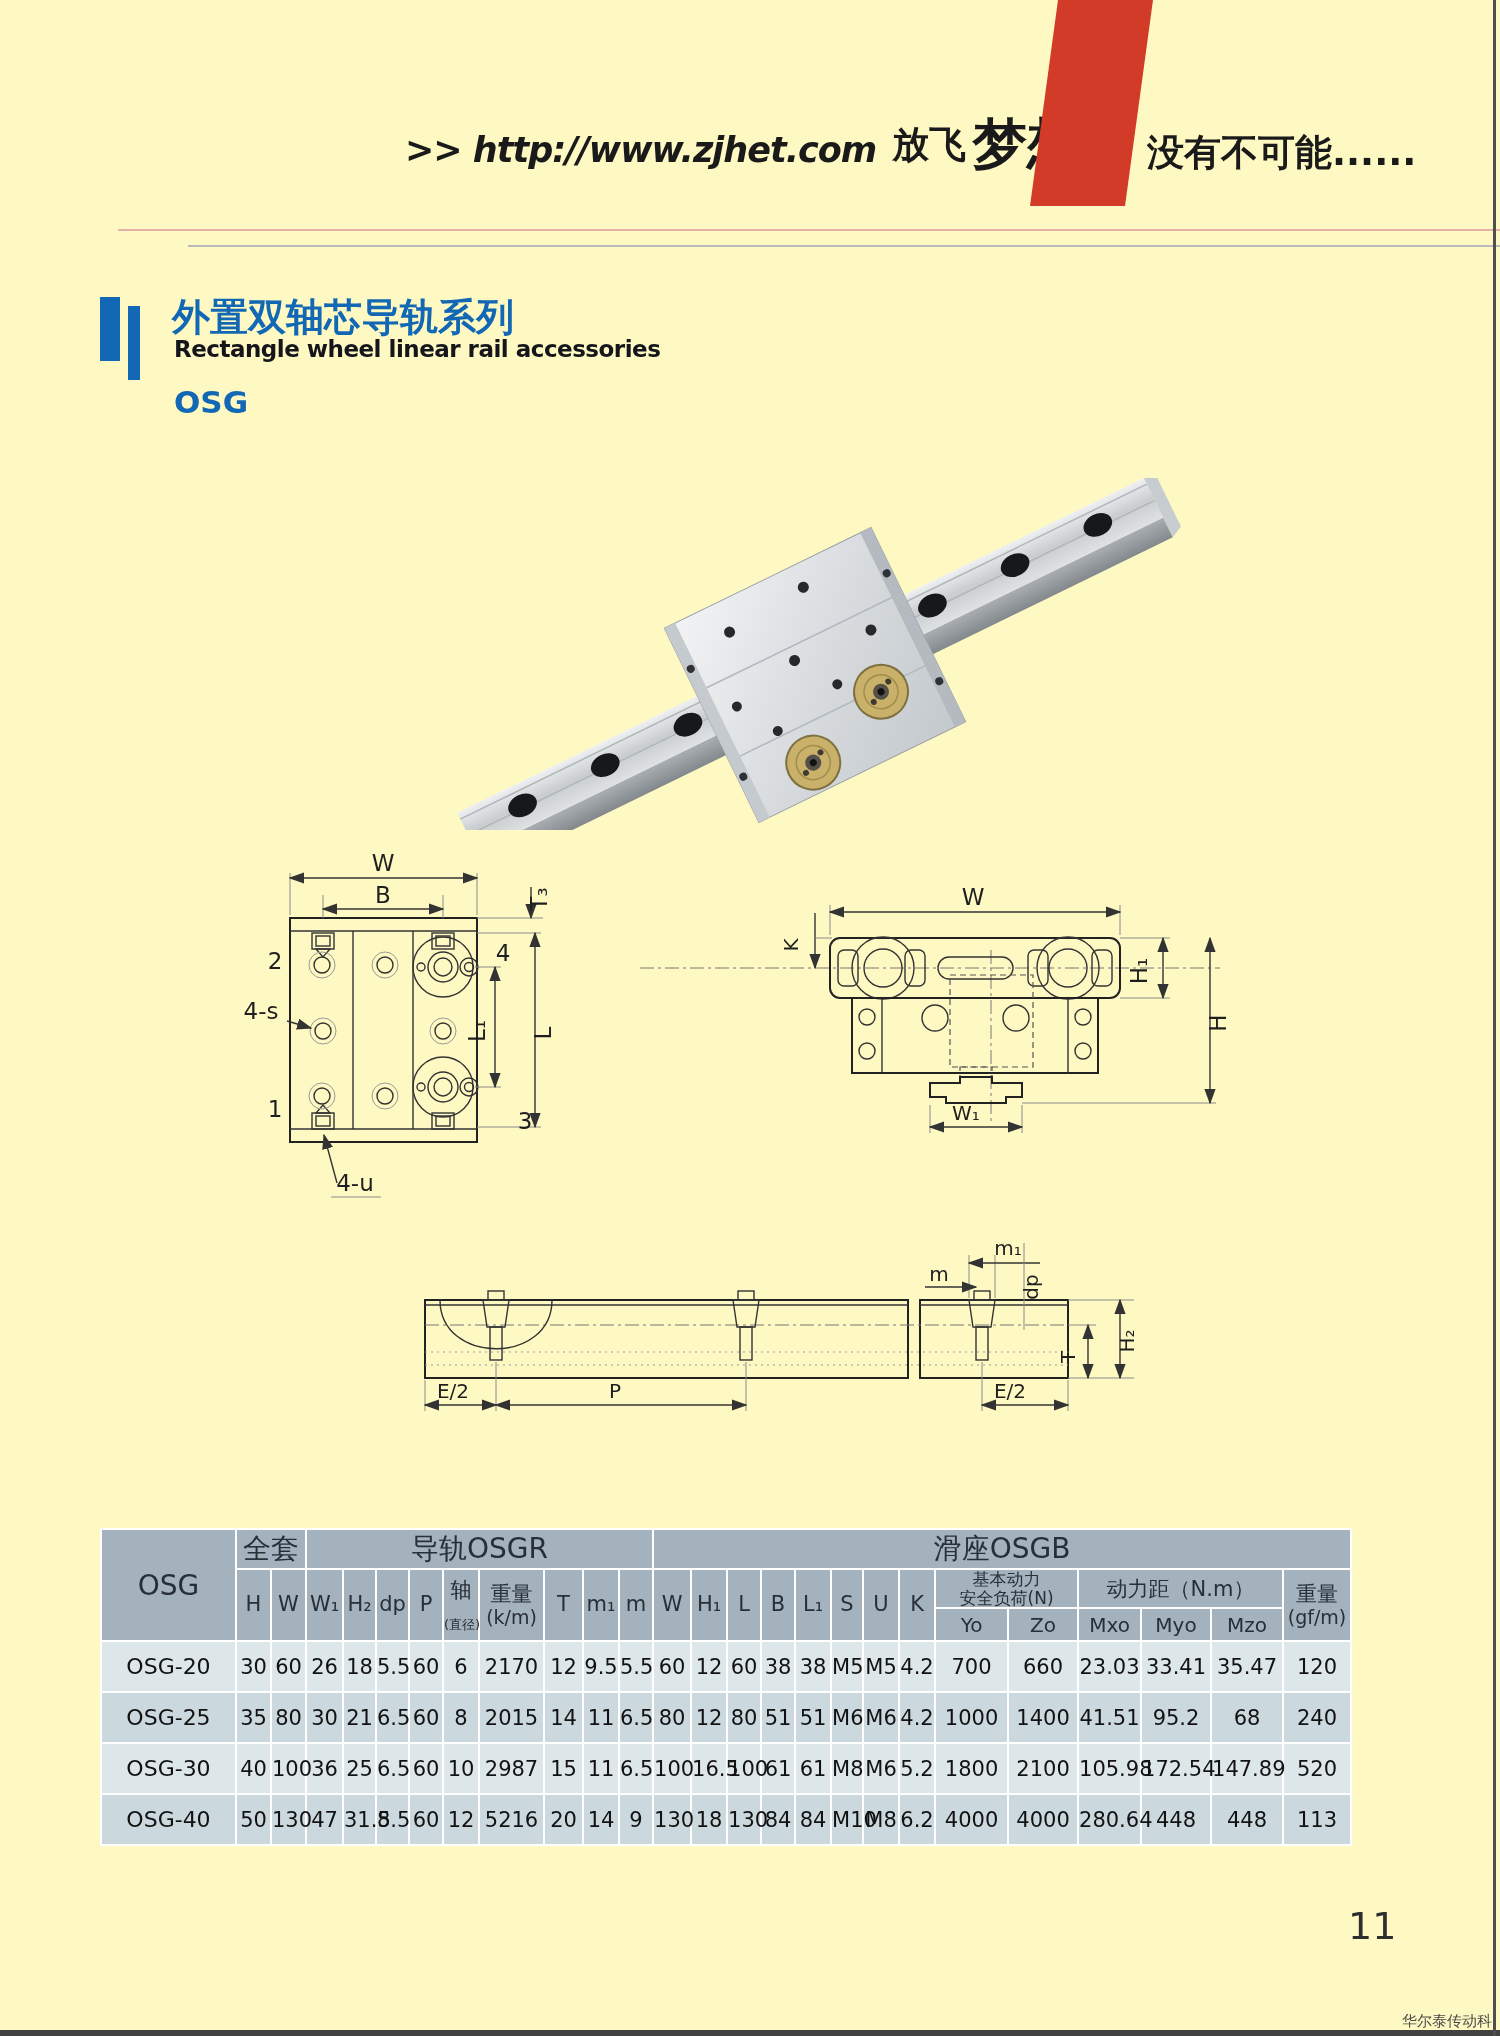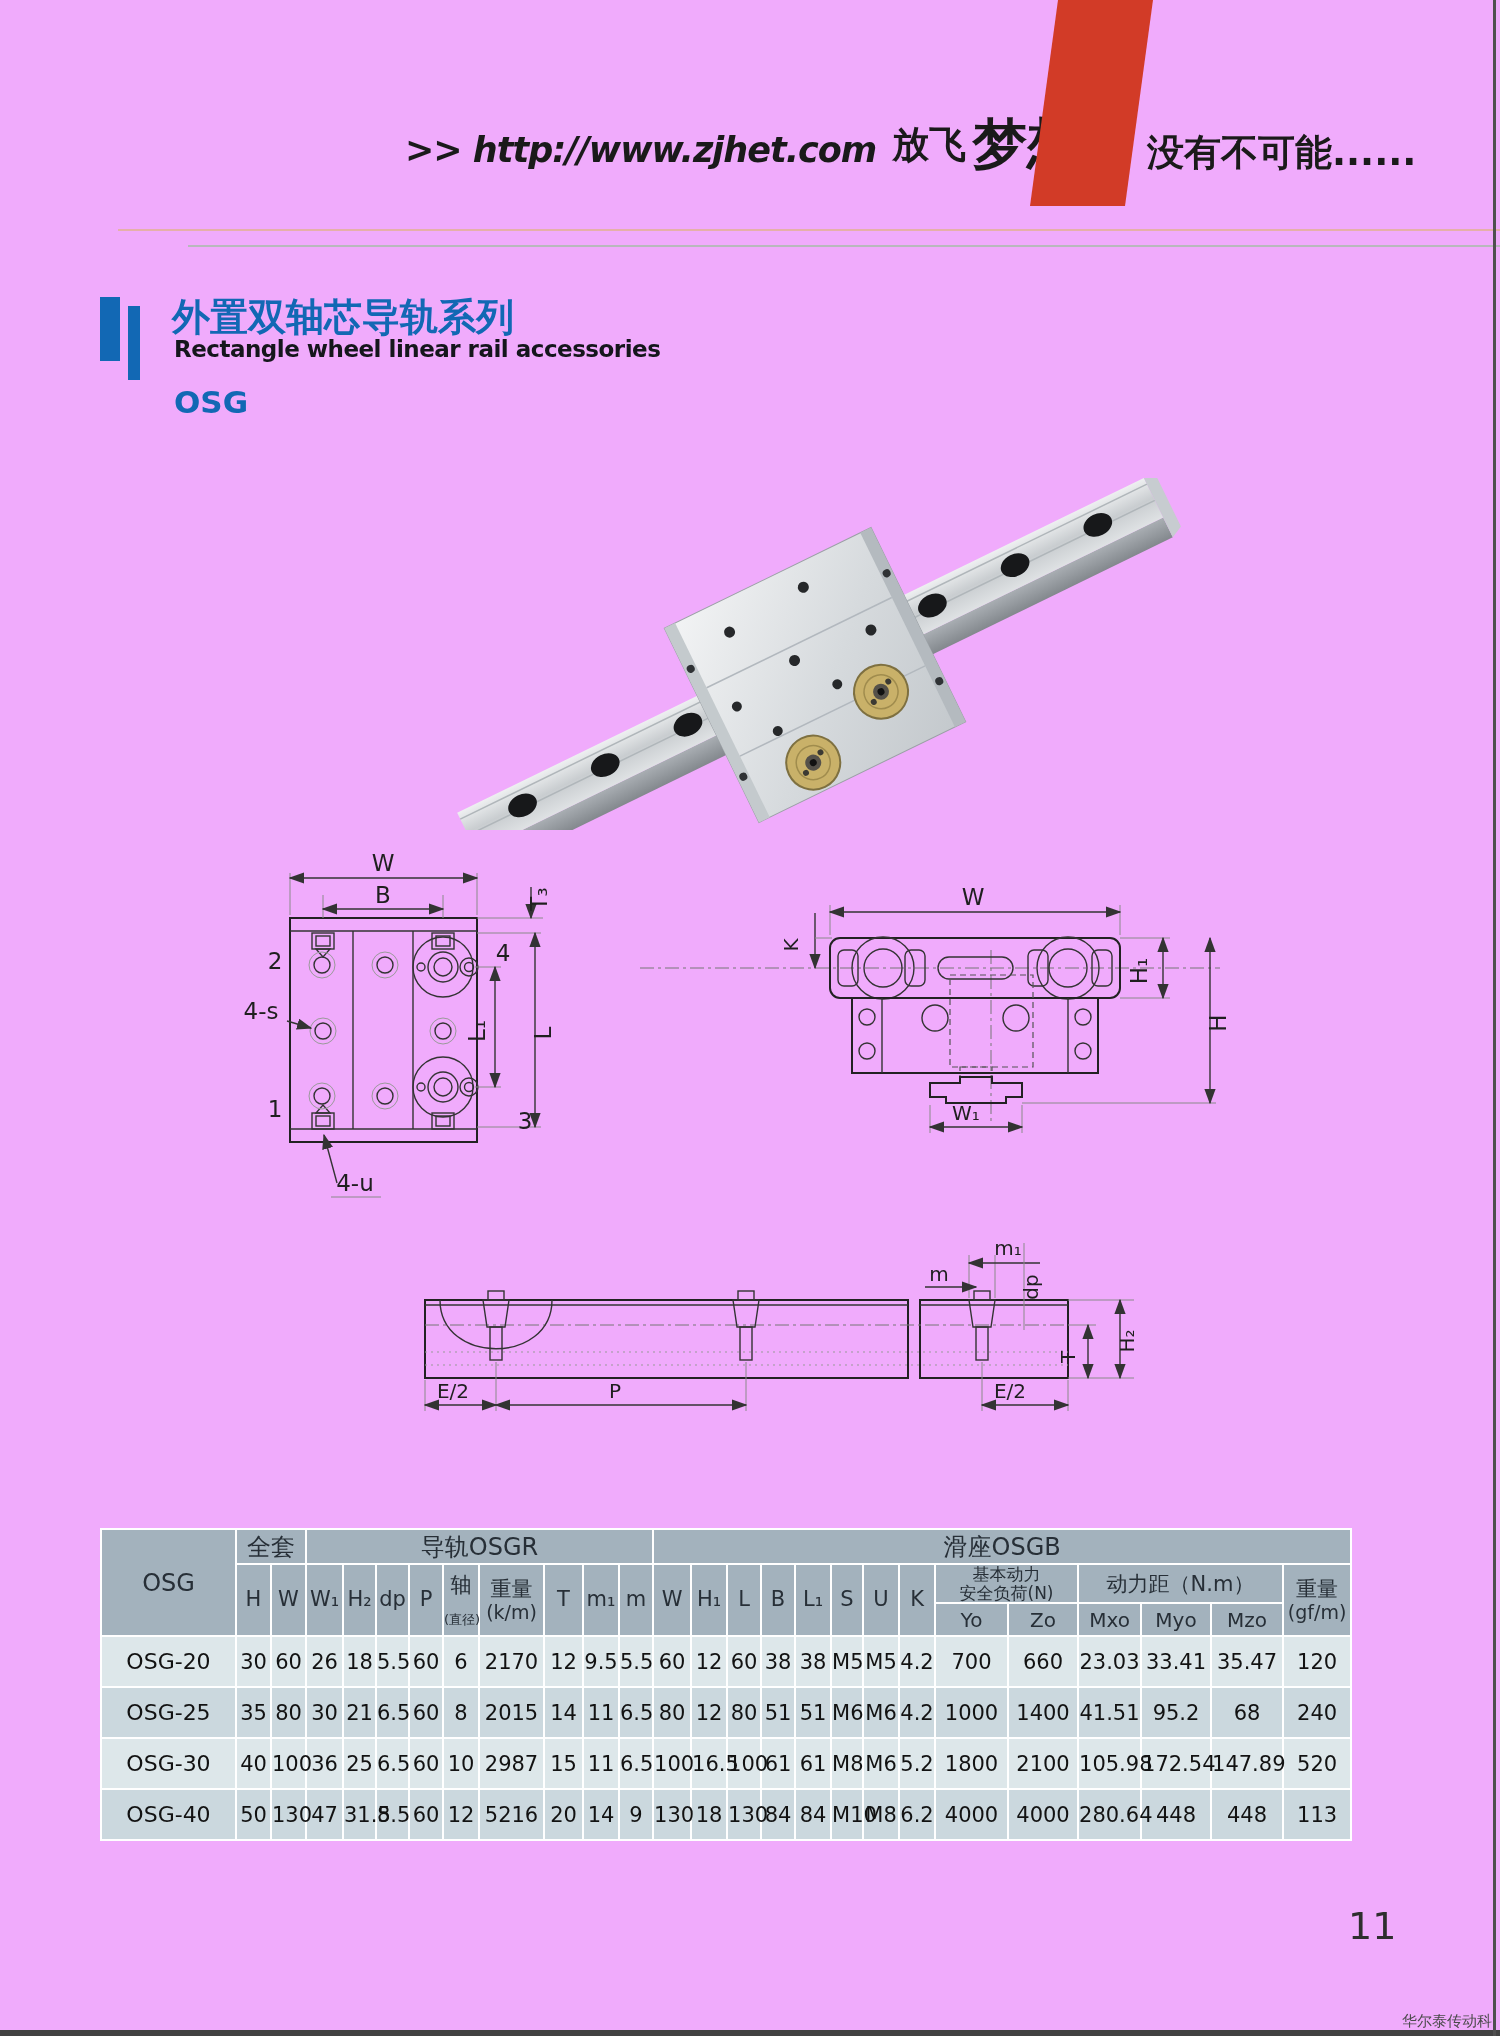--- a/index.html
+++ b/index.html
@@ -1,16 +1,16 @@
 <!DOCTYPE html>
 <html><head>
 <meta charset="utf-8">
 <style>
   html,body{margin:0;padding:0;background:#888;}
-  .pg{position:relative;width:1500px;height:2036px;background:#f0abfc;margin:0 auto;
+  .pg{position:relative;width:1500px;height:2036px;background:#fef9c3;margin:0 auto;
       font-family:"DejaVu Sans",sans-serif;overflow:hidden;}
   .abs{position:absolute;}
 
   
   .hdr{position:absolute;left:405px;top:106px;height:64px;display:flex;align-items:flex-end;color:#1a1a1a;}
   .hdr .url{font-style:italic;font-weight:700;font-size:35px;letter-spacing:-1px;}
   .hdr .sl1{font-weight:700;font-size:37px;margin-left:16px;}
   .hdr .sl2{font-weight:700;font-size:55px;margin-left:6px;line-height:0.95;}
   .redband{position:absolute;left:1020px;top:0;width:140px;height:206px;
            clip-path:polygon(38px 0,133px 0,105px 206px,10px 206px);}
@@ -34,21 +34,21 @@
   .dim{stroke:#333;stroke-width:1.4;fill:none;}
   .ext{stroke:#8a8a8a;stroke-width:1;fill:none;}
   .cl{stroke:#777;stroke-width:1;fill:none;stroke-dasharray:14 4 3 4;}
   .dot{stroke:#999;stroke-width:1;fill:none;stroke-dasharray:2 4;}
   .hid{stroke:#555;stroke-width:1.2;fill:none;stroke-dasharray:6 4;}
 
   
   #spec-table{position:absolute;left:100px;top:1528px;border-collapse:collapse;table-layout:fixed;width:1250px;}
   #spec-table th,#spec-table td{border:2.5px solid #fff;padding:0;text-align:center;vertical-align:middle;white-space:nowrap;overflow:visible;}
   #spec-table thead th{background:#a3b2bd;color:#272f37;font-weight:400;}
-  #spec-table .r1 th{font-size:24px;height:33px;}
+  #spec-table .r1 th{font-size:28px;height:33px;}
   #spec-table .r2 th{font-size:21px;}
   #spec-table .r3 th{font-size:20px;height:31px;}
   #spec-table .tln{display:block;line-height:1.12;}
   #spec-table .sm{display:block;line-height:1;font-size:13px;margin-top:16px;}
   #spec-table .sm2{display:block;line-height:1.1;font-size:17px;}
   #spec-table .md{display:block;line-height:1.1;font-size:19px;}
   #spec-table .corner{font-size:24px;}
   #spec-table tbody td{font-size:21px;color:#121212;height:49px;background:#dde7ea;}
   #spec-table tbody tr:nth-child(even) td{background:#cbd8de;}
   #spec-table tbody td:first-child{font-size:22px;}

